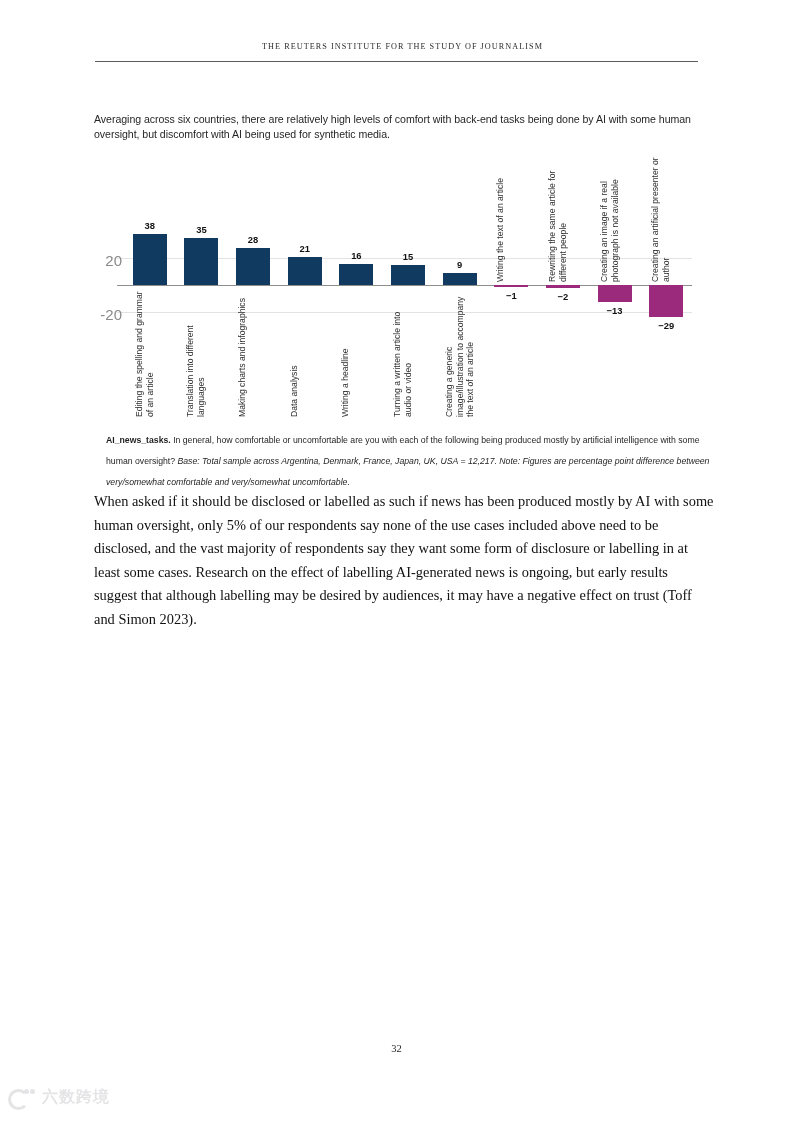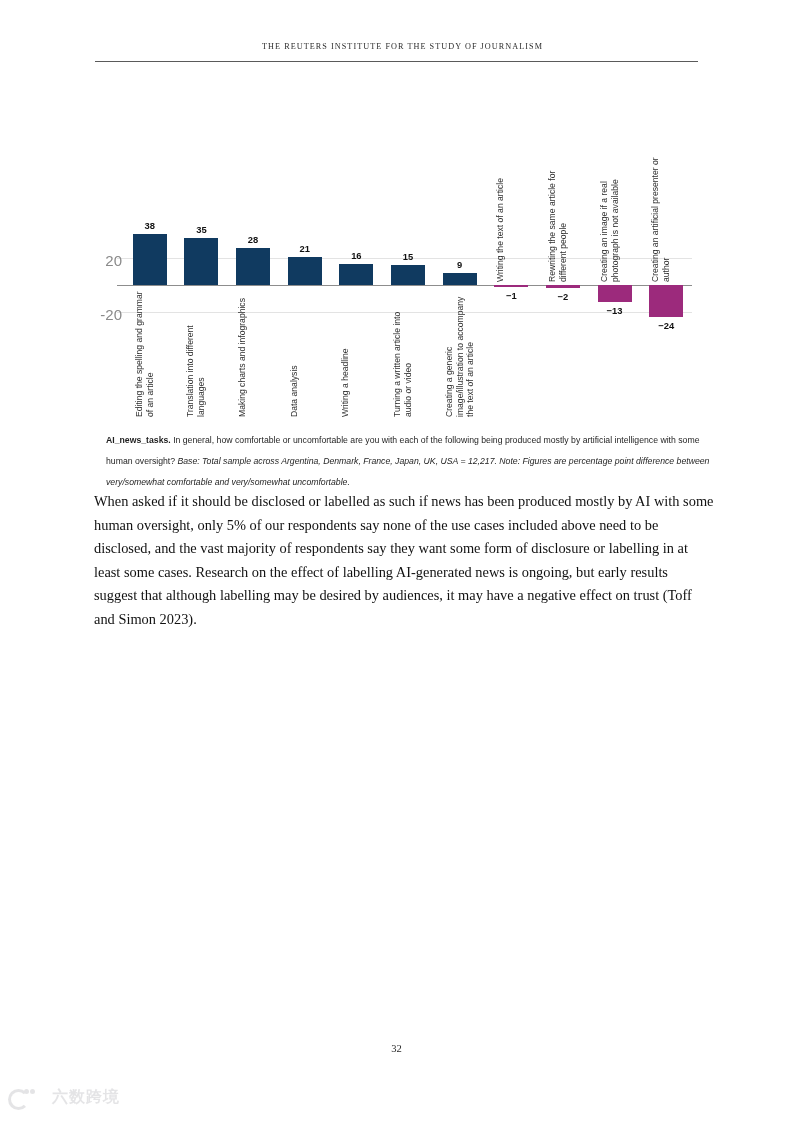--- a/index.html
+++ b/index.html
@@ -160,21 +160,21 @@
     color: #2b2b2b;
   }
 
   
   .watermark {
     position: absolute;
     left: 8px;
     bottom: 14px;
     display: flex;
     align-items: center;
-    gap: 16px;
+    gap: 6px;
     opacity: 0.18;
     user-select: none;
   }
   .wm-mark {
     position: relative;
     width: 28px;
     height: 20px;
   }
   .wm-mark .c {
     position: absolute;
@@ -201,20 +201,21 @@
   }
 </style>
 </head>
 <body>
 
 <div class="page">
 
   <div class="running-head">THE REUTERS INSTITUTE FOR THE STUDY OF JOURNALISM</div>
   <div class="head-rule"></div>
 
+  <div class="fig-subtitle">Averaging across six countries, there are relatively high levels of comfort with back-end tasks being done by AI with some human oversight, but discomfort with AI being used for synthetic media.</div>
 
   <div class="chart">
     <div class="plot" id="plot">
         <div class="gridline" style="top: 108.4px;"></div>
         <div class="ytick" style="top: 102.4px;">20</div>
         <div class="gridline" style="top: 161.6px;"></div>
         <div class="ytick" style="top: 155.6px;">-20</div>
         <div class="axisline" style="top: 135px;"></div>
         <div class="bar pos" title="Editing the spelling and grammar of an article: 38" style="left: 38.7782px; width: 34.08px; height: 50.54px; top: 84.46px;"></div>
         <div class="barval" style="left: 30.7782px; width: 50.08px; top: 70.46px;">38</div>
@@ -240,21 +241,21 @@
         <div class="bar neg" title="Writing the text of an article: −1" style="left: 400.233px; width: 34.08px; height: 2px; top: 135px;"></div>
         <div class="barval" style="left: 392.233px; width: 50.08px; top: 140px;">−1</div>
         <div class="catlabel" style="left: 401.233px; width: 32.08px; top: 6px; height: 126px;">Writing the text of an article</div>
         <div class="bar neg" title="Rewriting the same article for different people: −2" style="left: 451.869px; width: 34.08px; height: 2.66px; top: 135px;"></div>
         <div class="barval" style="left: 443.869px; width: 50.08px; top: 140.66px;">−2</div>
         <div class="catlabel" style="left: 452.869px; width: 32.08px; top: 6px; height: 126px;">Rewriting the same article for different people</div>
         <div class="bar neg" title="Creating an image if a real photograph is not available: −13" style="left: 503.505px; width: 34.08px; height: 17.29px; top: 135px;"></div>
         <div class="barval" style="left: 495.505px; width: 50.08px; top: 155.29px;">−13</div>
         <div class="catlabel" style="left: 504.505px; width: 32.08px; top: 6px; height: 126px;">Creating an image if a real photograph is not available</div>
         <div class="bar neg" title="Creating an artificial presenter or author: −24" style="left: 555.142px; width: 34.08px; height: 31.92px; top: 135px;"></div>
-        <div class="barval" style="left: 547.142px; width: 50.08px; top: 169.92px;">−24</div>
+        <div class="barval" style="left: 547.142px; width: 50.08px; top: 169.92px;">−29</div>
         <div class="catlabel" style="left: 556.142px; width: 32.08px; top: 6px; height: 126px;">Creating an artificial presenter or author</div>
       </div>
   </div>
 
   <div class="fig-note">
     <b>AI_news_tasks.</b><span> In general, how comfortable or uncomfortable are you with each of the following being produced mostly by artificial intelligence with some human oversight? </span><i>Base: Total sample across Argentina, Denmark, France, Japan, UK, USA = 12,217. Note: Figures are percentage point difference between very/somewhat comfortable and very/somewhat uncomfortable.</i>
   </div>
 
   <div class="body-copy">When asked if it should be disclosed or labelled as such if news has been produced mostly by AI with some human oversight, only 5% of our respondents say none of the use cases included above need to be disclosed, and the vast majority of respondents say they want some form of disclosure or labelling in at least some cases. Research on the effect of labelling AI-generated news is ongoing, but early results suggest that although labelling may be desired by audiences, it may have a negative effect on trust (Toff and Simon 2023).</div>
 

